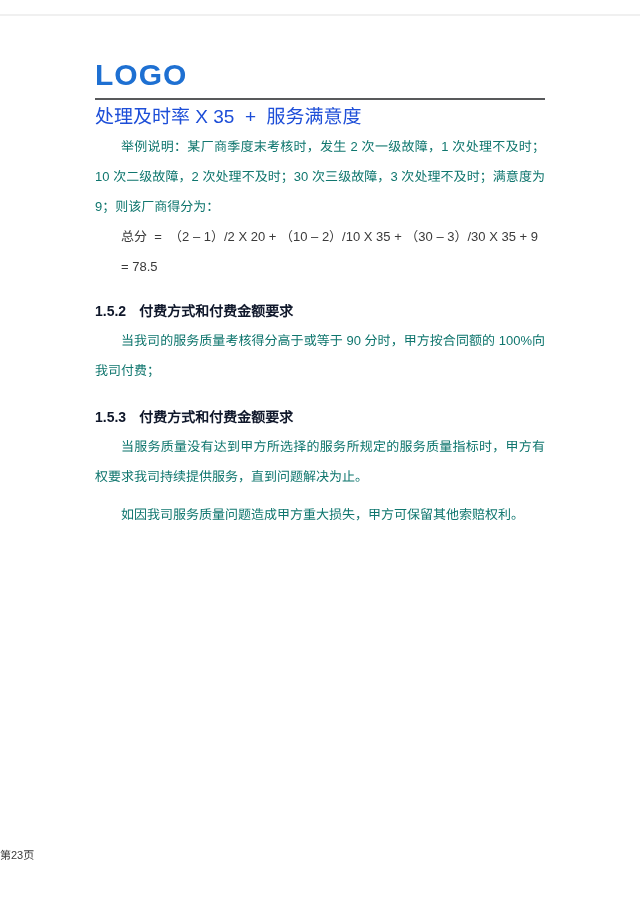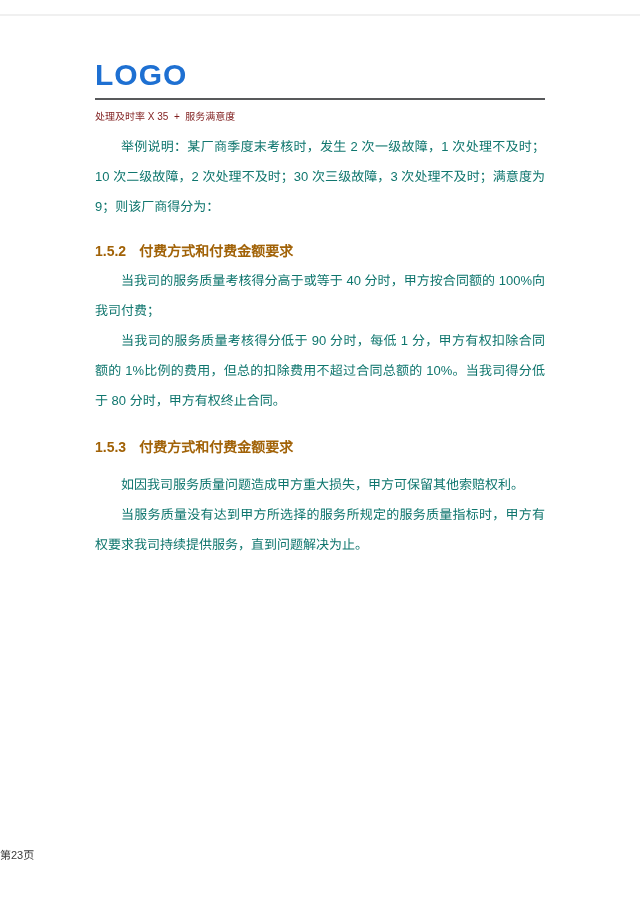--- a/index.html
+++ b/index.html
@@ -39,23 +39,23 @@
   .header-rule {
     margin-top: 8px;
     height: 2px;
     background: #58595b;
     width: 100%;
   }
 
   
   .lead-line {
     margin-top: 2px;
-    font-size: 10px;
+    font-size: 19px;
     line-height: 30px;
-    color: #7f1d1d;
+    color: #1d4ed8;
     white-space: pre-wrap;
   }
 
   p.para {
     font-size: 13px;
     line-height: 30px;
     text-align: justify;
     text-indent: 2em;
     color: #0f766e;
   }
@@ -65,21 +65,21 @@
     line-height: 30px;
     padding-left: 2em;
     color: #3a3a3a;
     white-space: pre-wrap;
   }
 
   h2.sec-heading {
     font-size: 14px;
     line-height: 30px;
     font-weight: 700;
-    color: #a16207;
+    color: #0f172a;
   }
 
   h2.sec-heading .sec-num {
     margin-right: 13px;
   }
 
   h2.first-heading  { margin-top: 14px; }
   h2.second-heading { margin-top: 16px; }
   p.gap-before      { margin-top: 8px; }
 
@@ -100,29 +100,29 @@
 <div class="page">
   <div class="content">
 
     <div class="logo">LOGO</div>
     <div class="header-rule"></div>
 
     <div class="lead-line">处理及时率 X 35  +  服务满意度</div>
 
     <p class="para">举例说明：某厂商季度末考核时，发生 2 次一级故障，1 次处理不及时；10 次二级故障，2 次处理不及时；30 次三级故障，3 次处理不及时；满意度为 9；则该厂商得分为：</p>
 
+    <p class="formula">总分  =  （2 – 1）/2 X 20 + （10 – 2）/10 X 35 + （30 – 3）/30 X 35 + 9 = 78.5</p>
 
     <h2 class="sec-heading first-heading">
       <span class="sec-num">1.5.2</span><span class="sec-title">付费方式和付费金额要求</span>
     </h2>
-    <p class="para">当我司的服务质量考核得分高于或等于 40 分时，甲方按合同额的 100%向我司付费；</p>
-    <p class="para">当我司的服务质量考核得分低于 90 分时，每低 1 分，甲方有权扣除合同额的 1%比例的费用，但总的扣除费用不超过合同总额的 10%。当我司得分低于 80 分时，甲方有权终止合同。</p>
+    <p class="para">当我司的服务质量考核得分高于或等于 90 分时，甲方按合同额的 100%向我司付费；</p>
 
     <h2 class="sec-heading second-heading">
       <span class="sec-num">1.5.3</span><span class="sec-title">付费方式和付费金额要求</span>
     </h2>
+    <p class="para">当服务质量没有达到甲方所选择的服务所规定的服务质量指标时，甲方有权要求我司持续提供服务，直到问题解决为止。</p>
     <p class="para gap-before">如因我司服务质量问题造成甲方重大损失，甲方可保留其他索赔权利。</p>
-    <p class="para">当服务质量没有达到甲方所选择的服务所规定的服务质量指标时，甲方有权要求我司持续提供服务，直到问题解决为止。</p>
 
   </div>
 
   <div class="footer">第23页</div>
 </div>
 
 </body></html>

